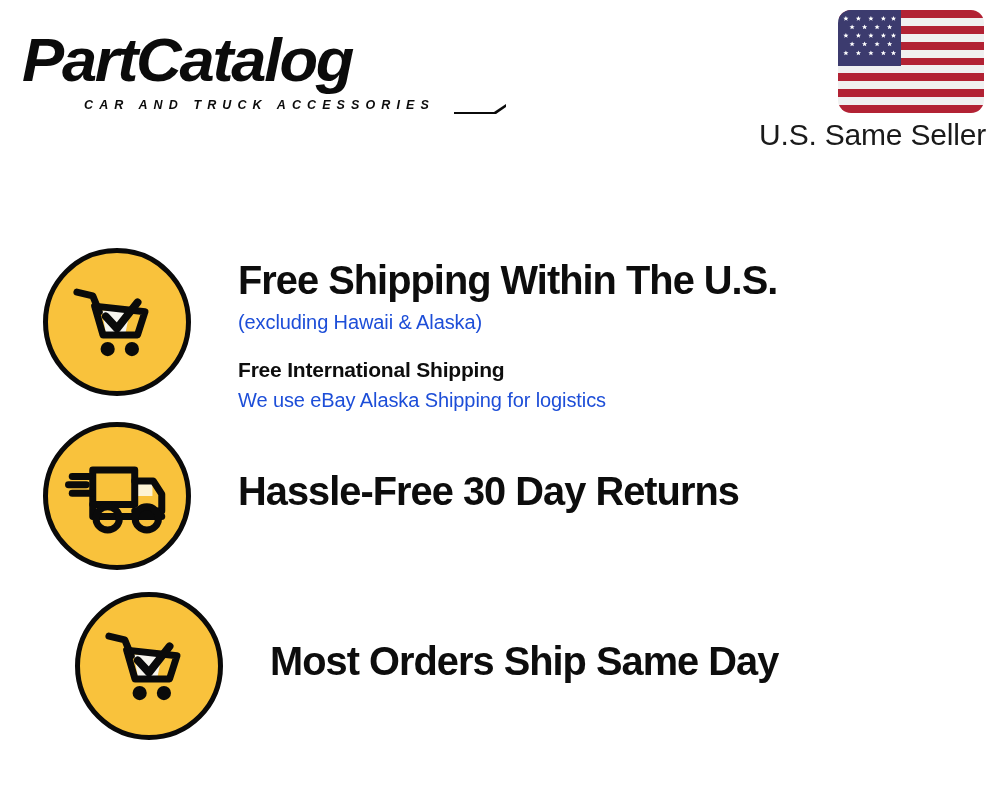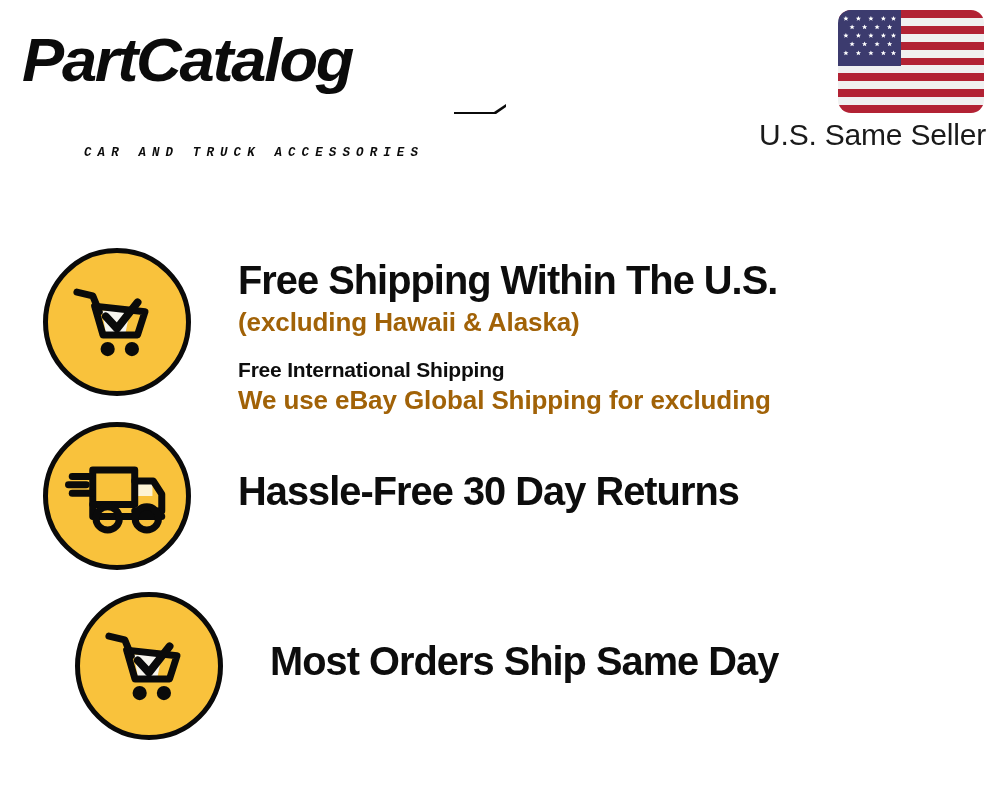--- a/index.html
+++ b/index.html
@@ -44,28 +44,27 @@
     line-height: 68px;
     color: #0b0b0b;
     white-space: nowrap;
     transform: scaleX(1.02);
     transform-origin: left top;
   }
   #logo-tagline {
     position: absolute;
     left: 62px;
     top: 72px;
-    font-family: Liberation Mono, monospace;
+    font-family: Liberation Sans, sans-serif;
     font-weight: bold;
     font-style: italic;
     font-size: 12.5px;
     letter-spacing: 6.1px;
     color: #0b0b0b;
     white-space: nowrap;
-    margin-top: 48px;
   }
   #logo-swash {
     position: absolute;
     left: 432px;
     top: 78px;
     width: 52px;
     height: 10px;
   }
 
   
@@ -163,25 +162,25 @@
     font-size: 41px;
     line-height: 49px;
     letter-spacing: -1.0px;
     color: #0d0d0d;
     white-space: nowrap;
     transform: scaleX(0.97);
     transform-origin: left center;
   }
   .benefit-sub {
     font-family: "Liberation Sans", sans-serif;
-    font-weight: bold;
-    font-size: 26px;
+    font-weight: normal;
+    font-size: 20px;
     line-height: 30px;
     letter-spacing: -0.1px;
-    color: #a16207;
+    color: #1d4ed8;
     white-space: nowrap;
   }
   .benefit-sub-strong {
     font-family: "Liberation Sans", sans-serif;
     font-weight: bold;
     font-size: 21px;
     line-height: 30px;
     letter-spacing: -0.2px;
     color: #0d0d0d;
     white-space: nowrap;
@@ -277,21 +276,21 @@
           <path d="M62 68 L74 81 L96 53"></path>
         </g>
         <circle cx="64" cy="103" r="7.6" fill="#0a0a0a"></circle>
         <circle cx="90" cy="103" r="7.6" fill="#0a0a0a"></circle>
       </svg>
     </div>
     <div class="benefit-text">
       <div class="benefit-title">Free Shipping Within The U.S.</div>
       <div class="benefit-sub first">(excluding Hawaii &amp; Alaska)</div>
       <div class="benefit-sub-strong">Free International Shipping</div>
-      <div class="benefit-sub">We use eBay Global Shipping for excluding</div>
+      <div class="benefit-sub">We use eBay Alaska Shipping for logistics</div>
     </div>
   </div>
 
   <div class="benefit-row" id="benefit-row-1">
     <div class="benefit-icon">
       <svg viewBox="0 0 148 148">
         <path d="M96 58 L112 58 L112 74 L94 74 Z" fill="#fdf3d4"></path>
         <g fill="none" stroke="#0a0a0a" stroke-width="7.5" stroke-linecap="round" stroke-linejoin="round">
           <path d="M48 46 L93 46 L93 83 L48 83 Z"></path>
           <path d="M93 58 L113 58 L122 72 L122 90 L93 90"></path>

